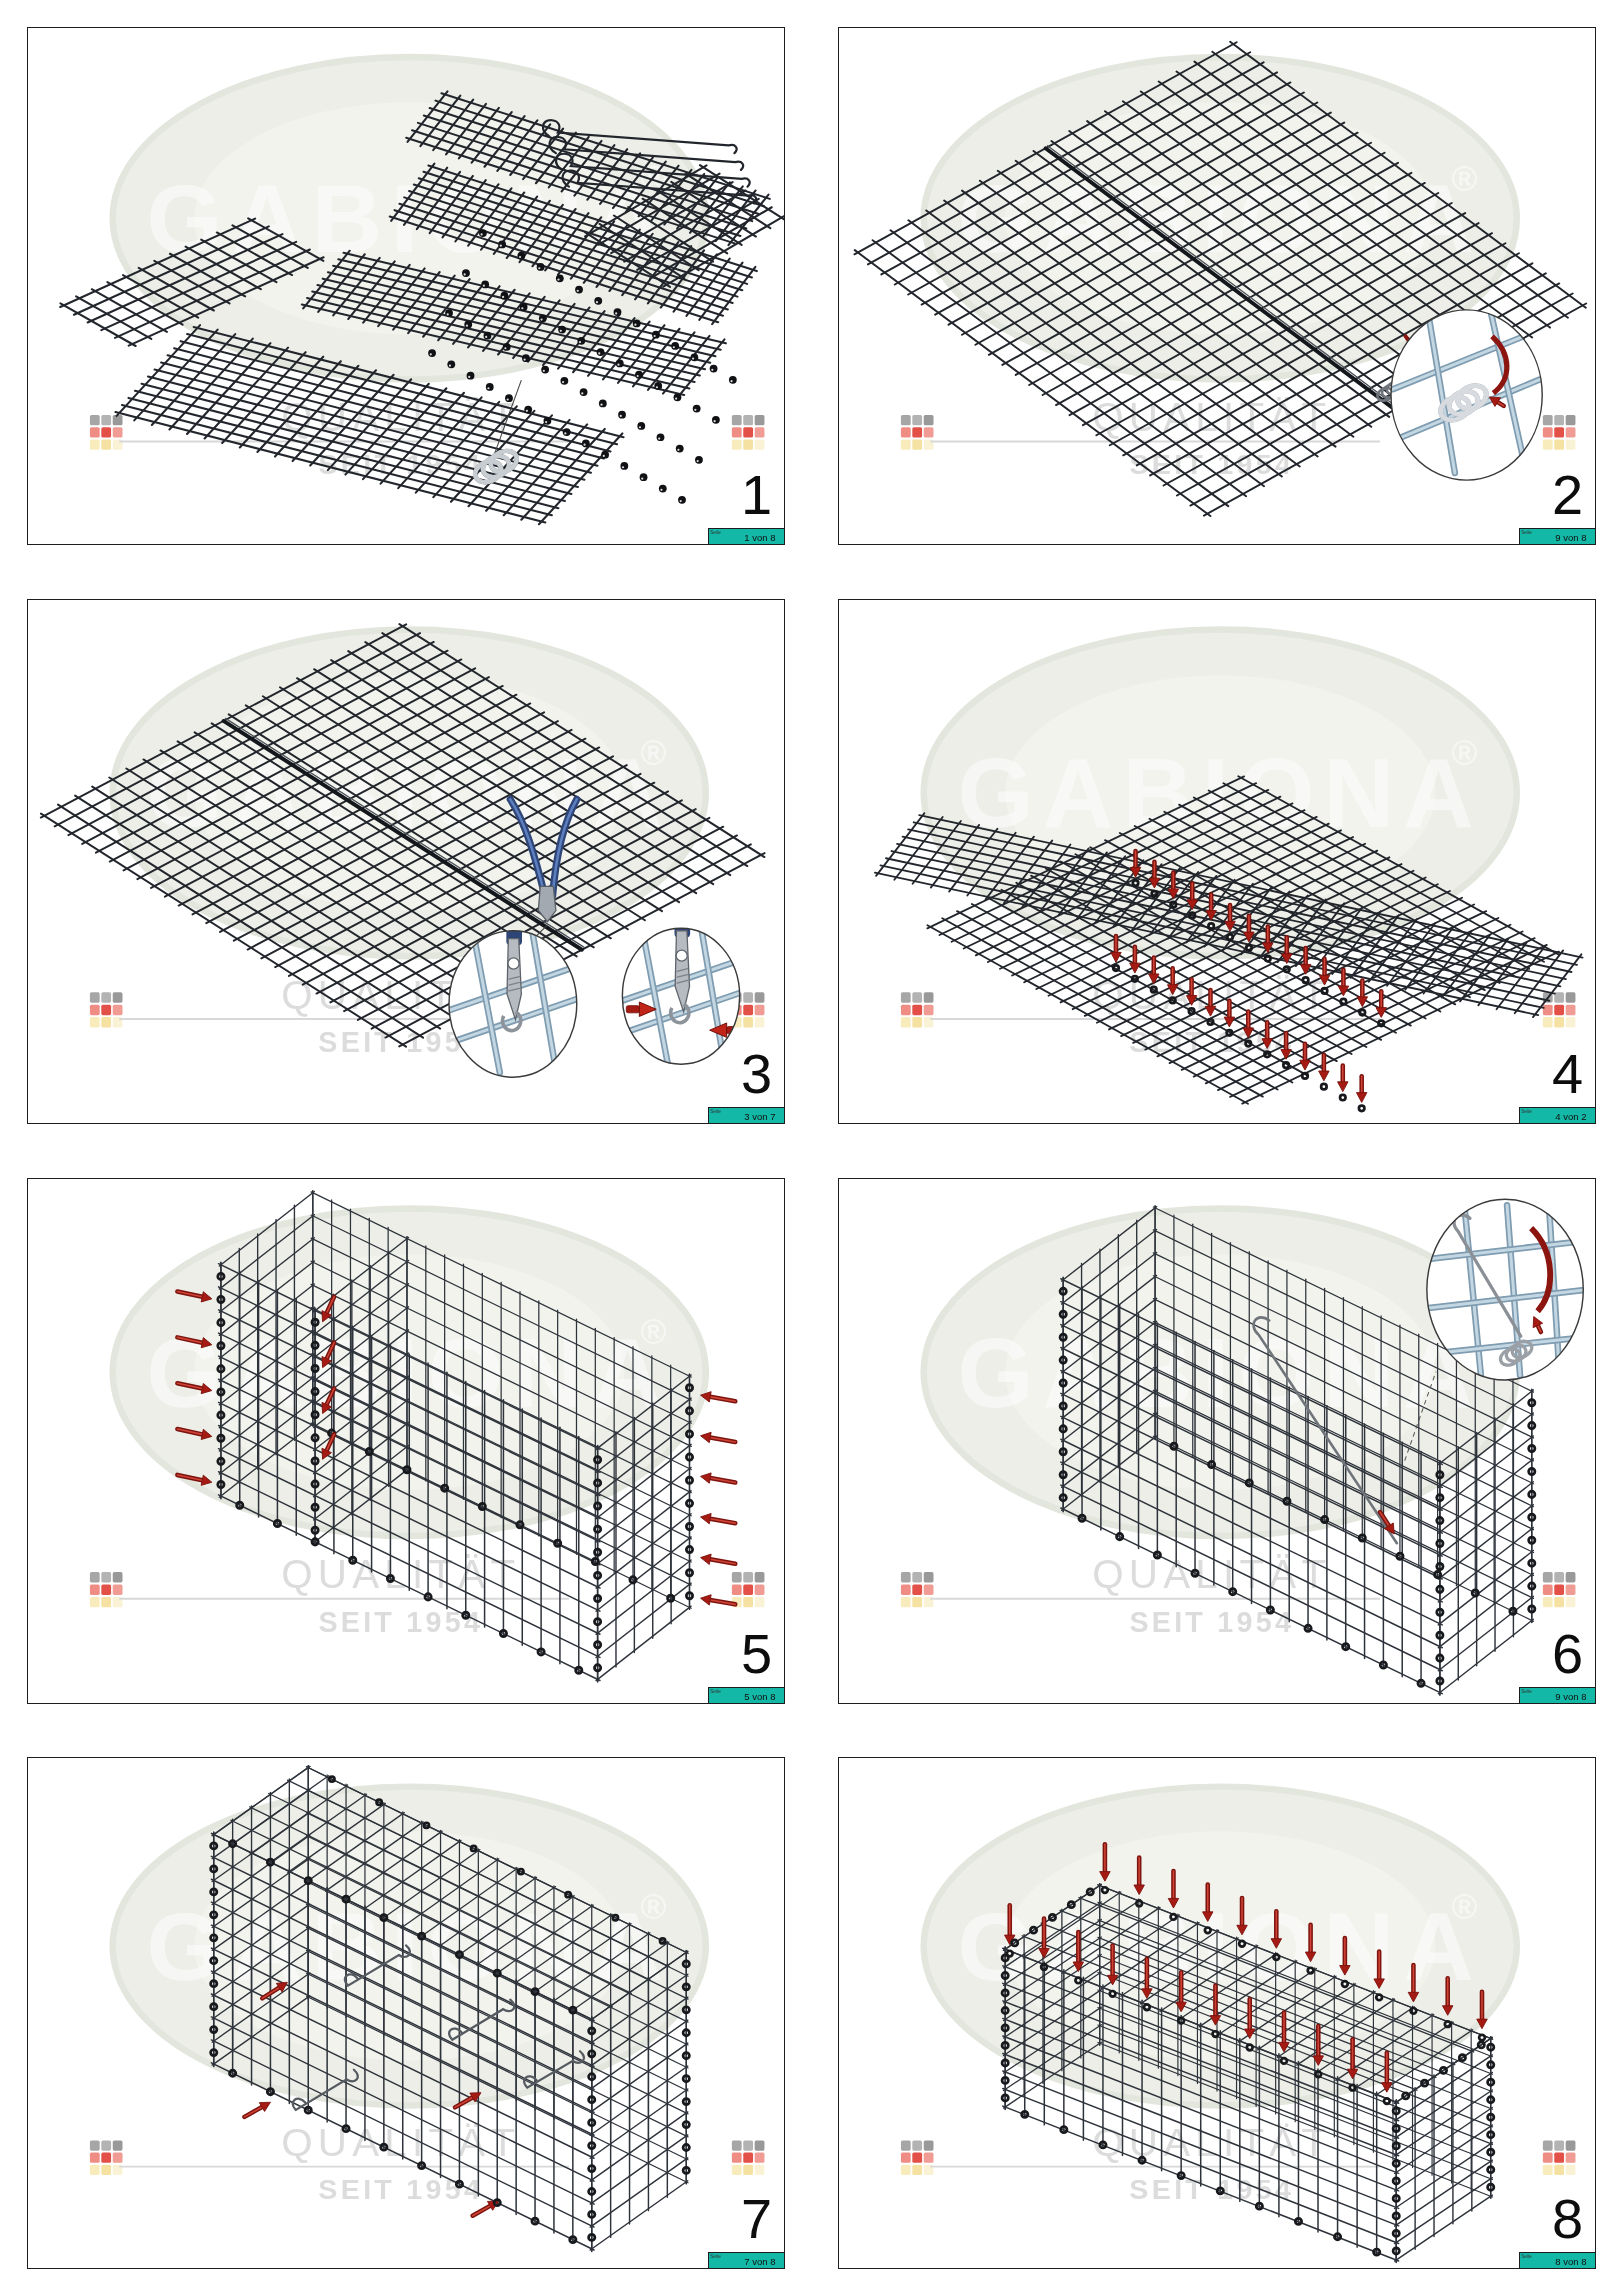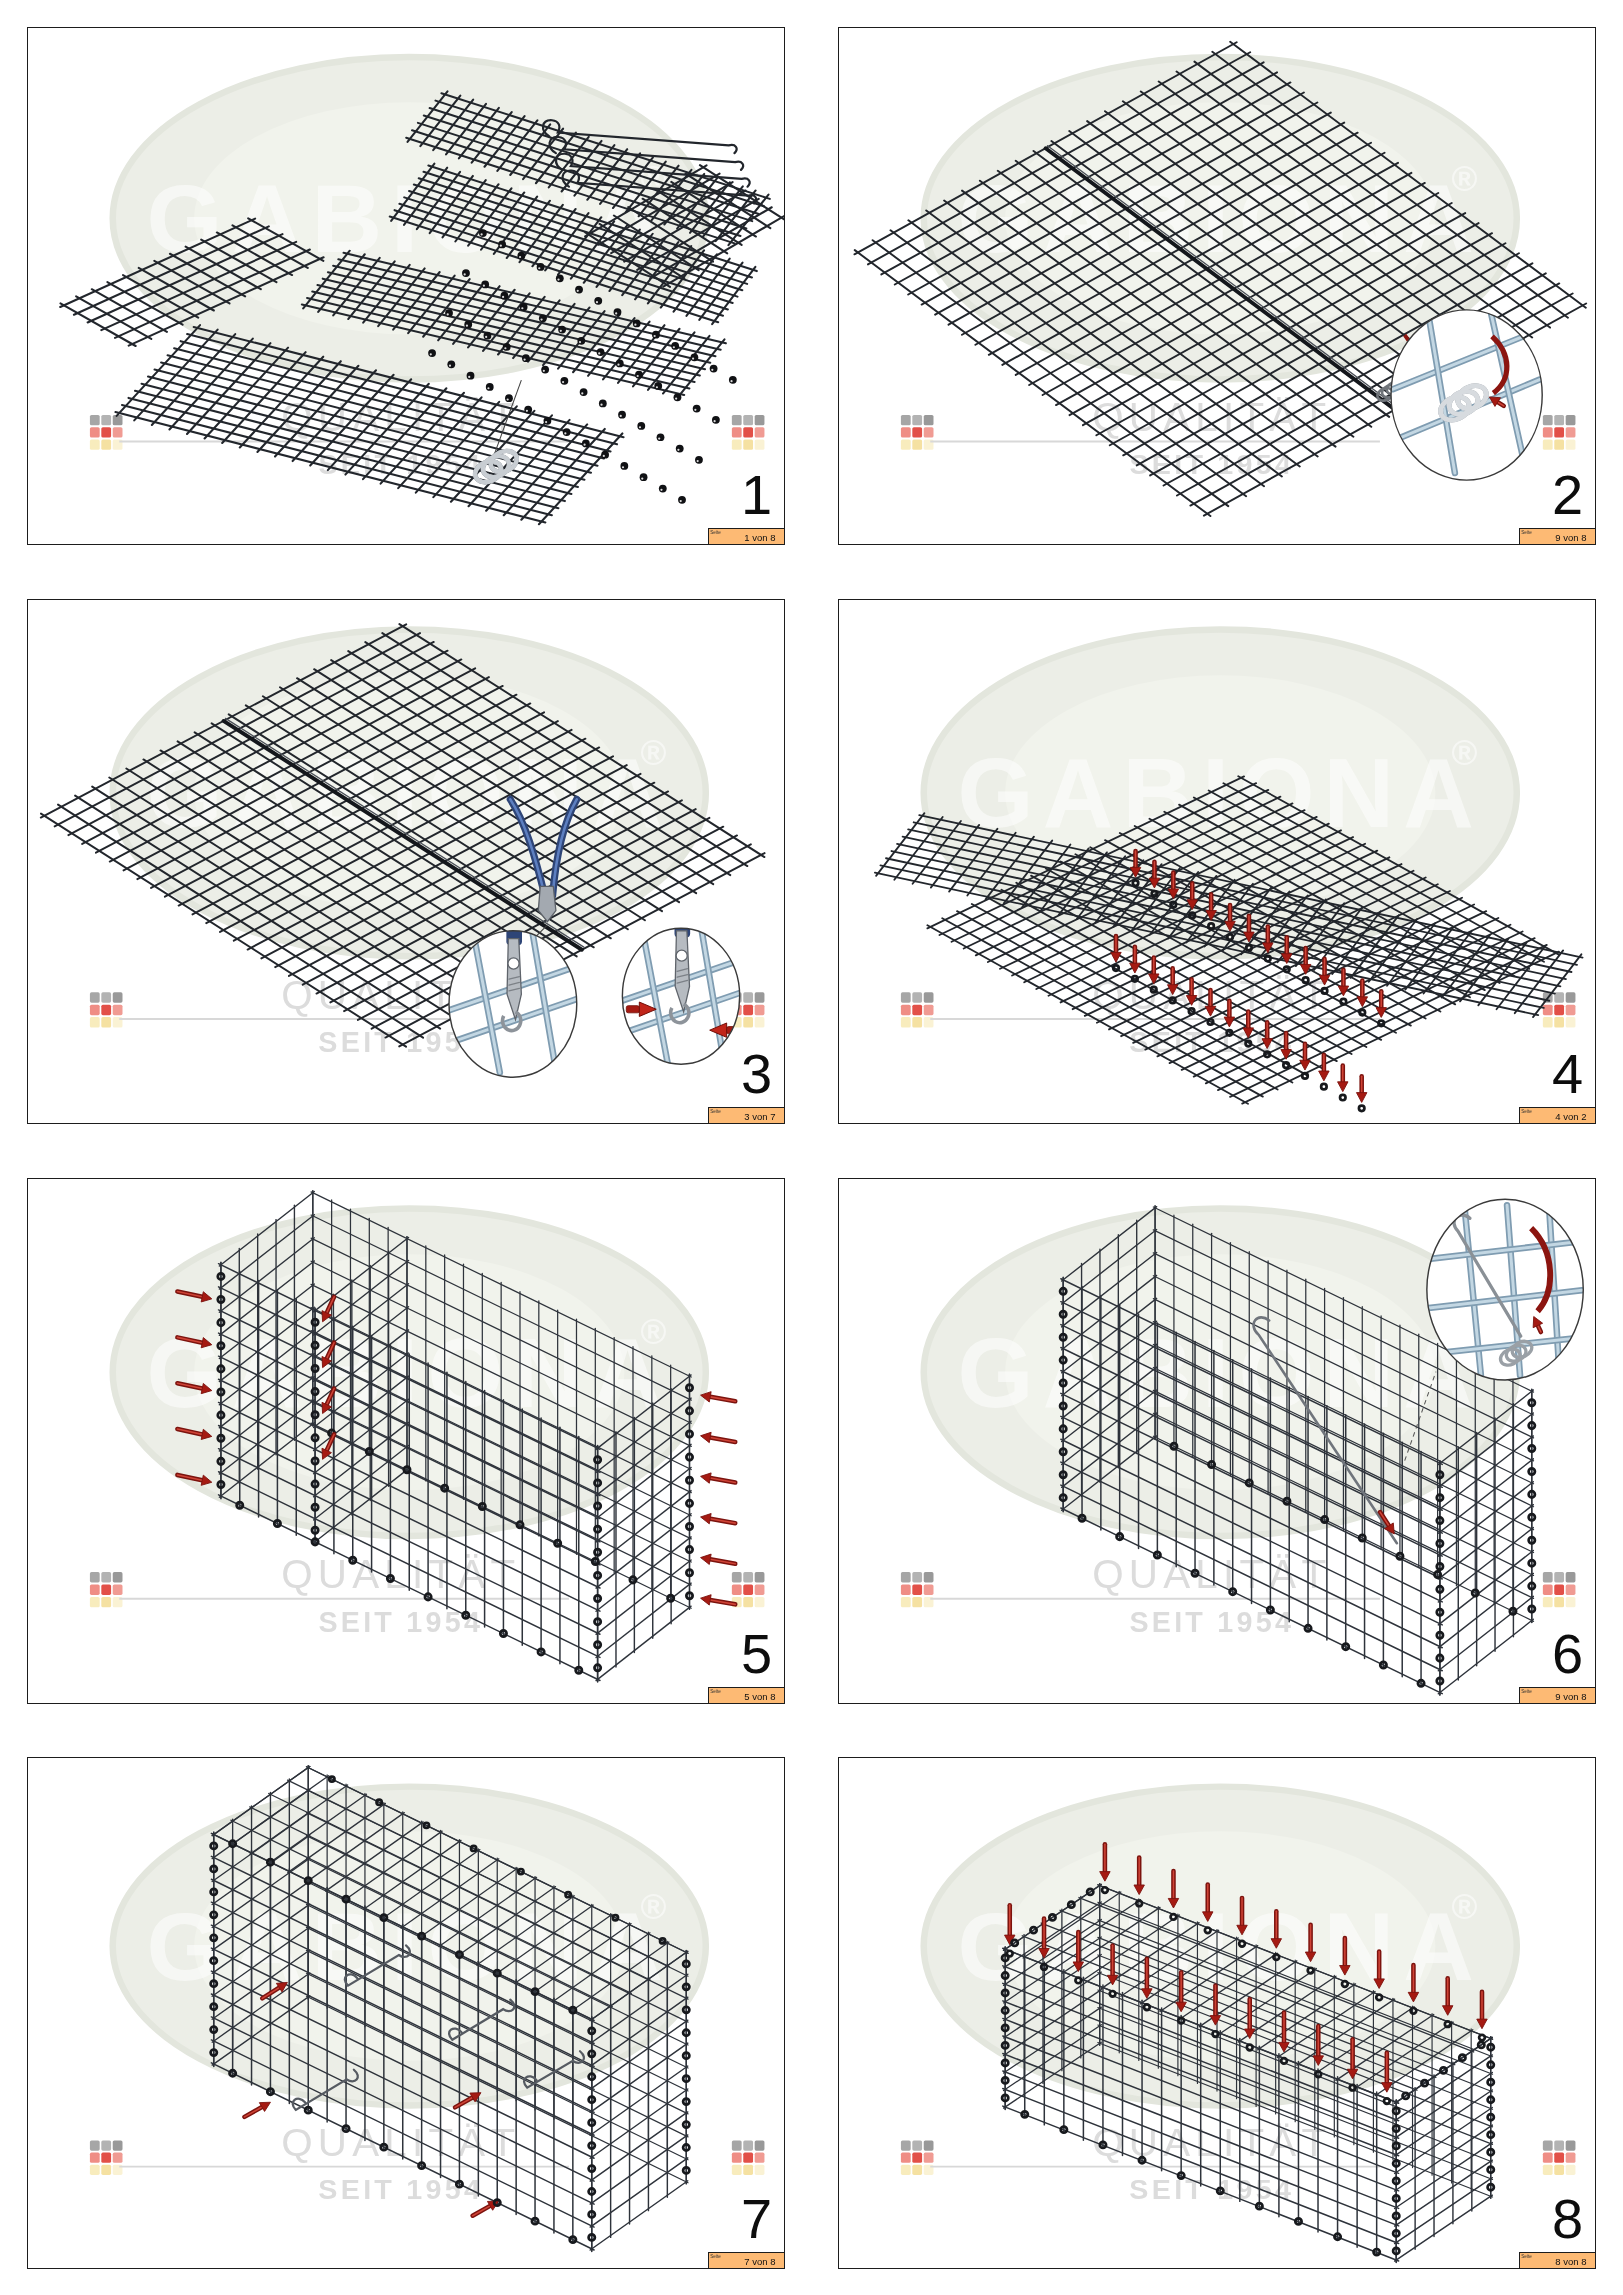--- a/index.html
+++ b/index.html
@@ -3,21 +3,21 @@
 <meta charset="utf-8">
 <style>
   html,body{margin:0;padding:0;background:#ffffff;}
   body{width:1623px;height:2295px;position:relative;font-family:"Liberation Sans",sans-serif;}
   .sheet{position:absolute;inset:0;background:#fff;}
   .panel{position:absolute;width:758px;background:#fff;border:1.3px solid #1d1d1d;box-sizing:border-box;overflow:hidden;}
   .c0{left:27px}.c1{left:838px}
   .r0{top:27px;height:518px}.r1{top:599px;height:525px}.r2{top:1178px;height:526px}.r3{top:1757px;height:512px}
   .art{position:absolute;inset:0;width:100%;height:100%;display:block;}
   .num{position:absolute;right:11.8px;bottom:21px;font-size:56px;font-weight:400;color:#0d0d0d;line-height:1;letter-spacing:0;}
-  .cap{position:absolute;right:0;bottom:0;width:75px;height:15px;border:1.3px solid #1d1d1d;border-right:none;border-bottom:none;background:#fdba74;}
+  .cap{position:absolute;right:0;bottom:0;width:75px;height:15px;border:1.3px solid #1d1d1d;border-right:none;border-bottom:none;background:#14b8a6;}
   .cap-label{position:absolute;left:1.3px;top:0.7px;font-size:4.6px;color:#333;}
   .cap-value{position:absolute;right:8.5px;top:2.6px;font-size:9.5px;color:#101010;white-space:nowrap;}
 </style>
 </head>
 <body>
 
 <div class="sheet">
   <section class="panel r0 c0">
     <svg class="art" viewBox="0 0 1160 800" preserveAspectRatio="none">
         <g>

